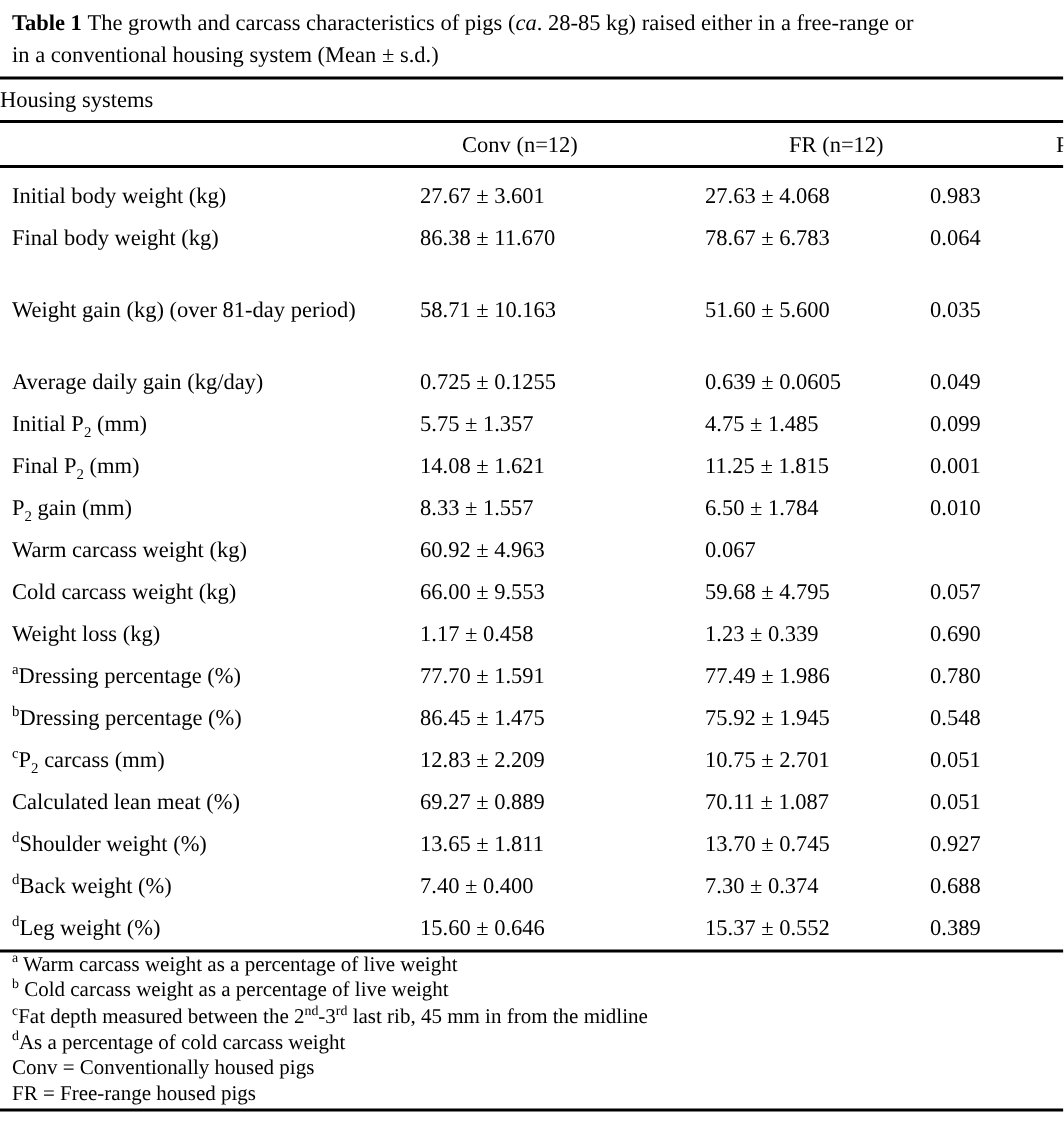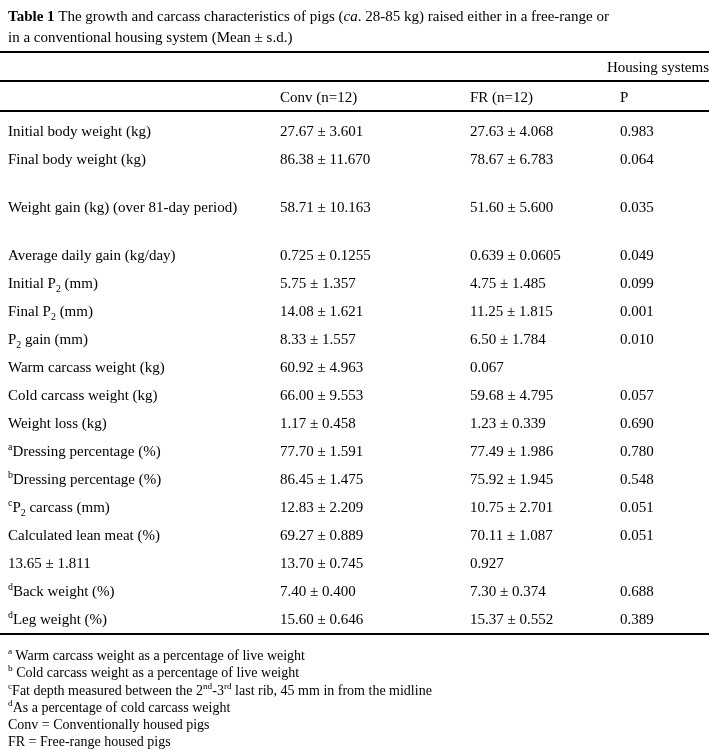--- a/index.html
+++ b/index.html
@@ -7,32 +7,32 @@
     width:709px;height:751px;box-sizing:border-box;
     background:#fff;color:#000;
     font-family:"Liberation Serif","DejaVu Serif",serif;
     font-size:15px;overflow:hidden;position:relative;
   }
   .title{
     margin:0;padding:6px 4px 0 8px;
     height:45px;line-height:21px;font-size:15px;
   }
   .rule{height:2px;background:#000;width:709px;}
-  .group-header{height:27px;line-height:29px;text-align:right;}
+  .group-header{height:27px;line-height:29px;text-align:left;}
   .hdr,.row{
     display:grid;grid-template-columns:272px 190px 150px 1fr;
     padding-left:8px;box-sizing:border-box;
   }
-  .hdr{height:28px;line-height:30px;}
+  .hdr{height:28px;line-height:30px;gap:28px;}
   .rows{padding-top:5px;}
   .row{height:28px;line-height:28px;}
   .row:nth-child(3),.row:nth-child(4){margin-top:20px;}
   .row:nth-child(18){margin-top:10px;}
   .cell{white-space:nowrap;overflow:visible;}
-  .footnotes{padding-top:12px;height:104px;}
+  .footnotes{padding-top:0;height:104px;}
   .fn{line-height:17.3px;font-size:14px;padding-left:8px;white-space:nowrap;}
   sup,sub{font-size:0.66em;line-height:0;}
 </style>
 </head>
 <body>
 
 <div class="page">
   <p class="title"><span style="font-weight: bold;">Table 1 </span><span>The growth and carcass characteristics of pigs (</span><span style="font-style: italic;">ca</span><span>. 28-85 kg) raised either in a free-range or</span><br><span>in a conventional housing system (Mean ± s.d.)</span></p>
 
   <div class="rule"></div>
@@ -128,20 +128,21 @@
         <div class="cell">10.75 ± 2.701</div>
         <div class="cell">0.051</div>
       </div>
       <div class="row">
         <div class="cell"><span>Calculated lean meat (%)</span></div>
         <div class="cell">69.27 ± 0.889</div>
         <div class="cell">70.11 ± 1.087</div>
         <div class="cell">0.051</div>
       </div>
       <div class="row">
+        <div class="cell"><sup>d</sup><span>Shoulder weight (%)</span></div>
         <div class="cell">13.65 ± 1.811</div>
         <div class="cell">13.70 ± 0.745</div>
         <div class="cell">0.927</div>
       </div>
       <div class="row">
         <div class="cell"><sup>d</sup><span>Back weight (%)</span></div>
         <div class="cell">7.40 ± 0.400</div>
         <div class="cell">7.30 ± 0.374</div>
         <div class="cell">0.688</div>
       </div>

